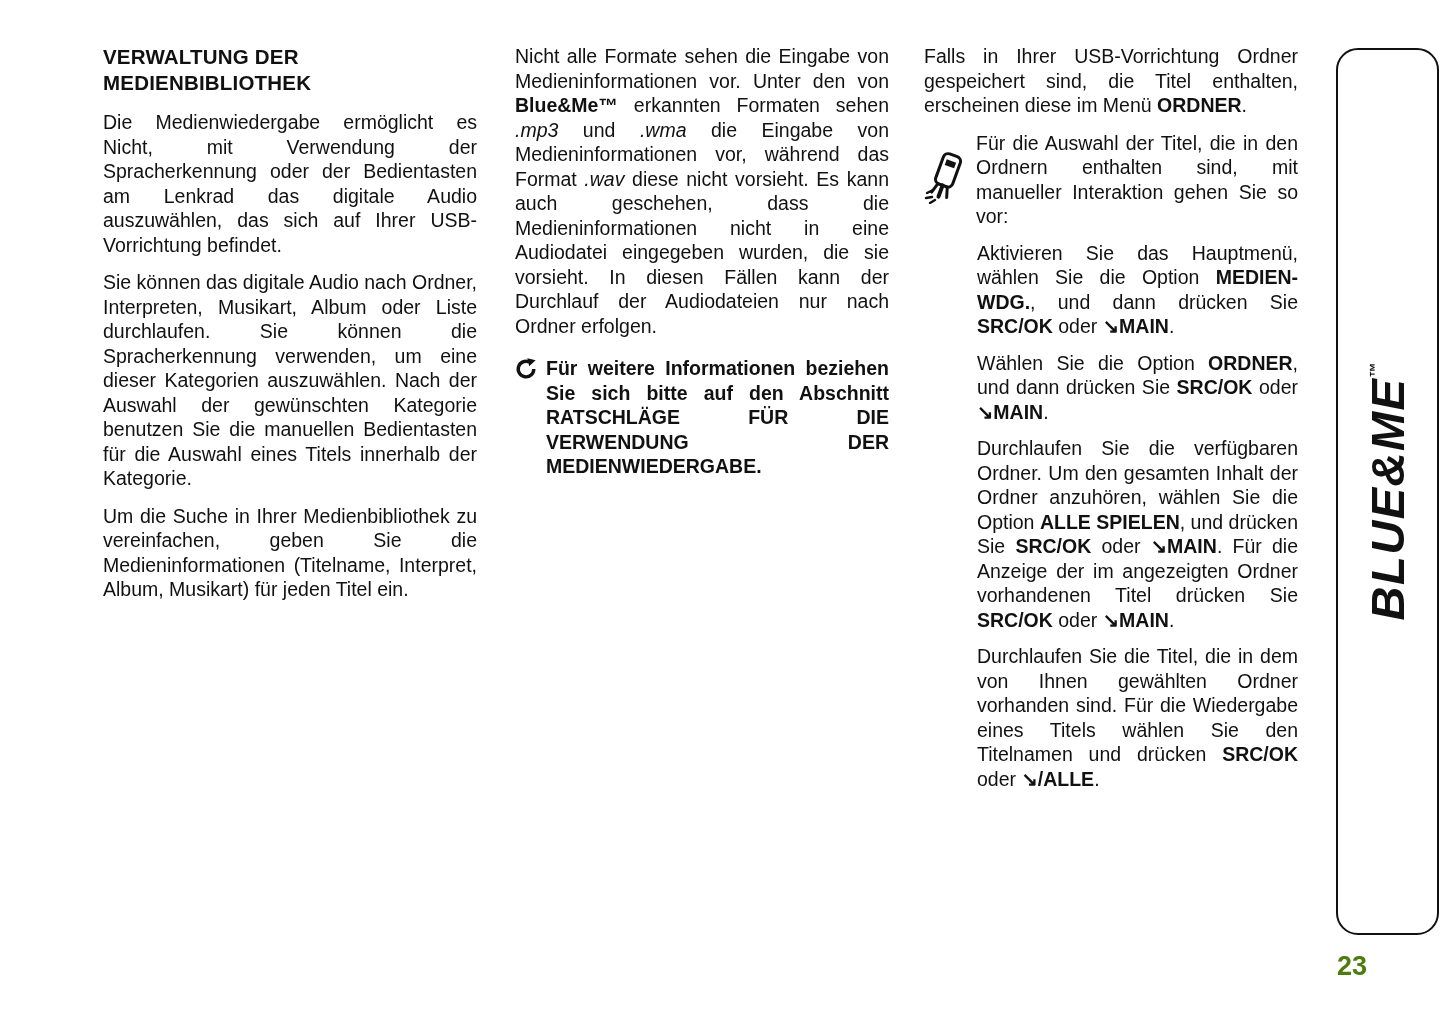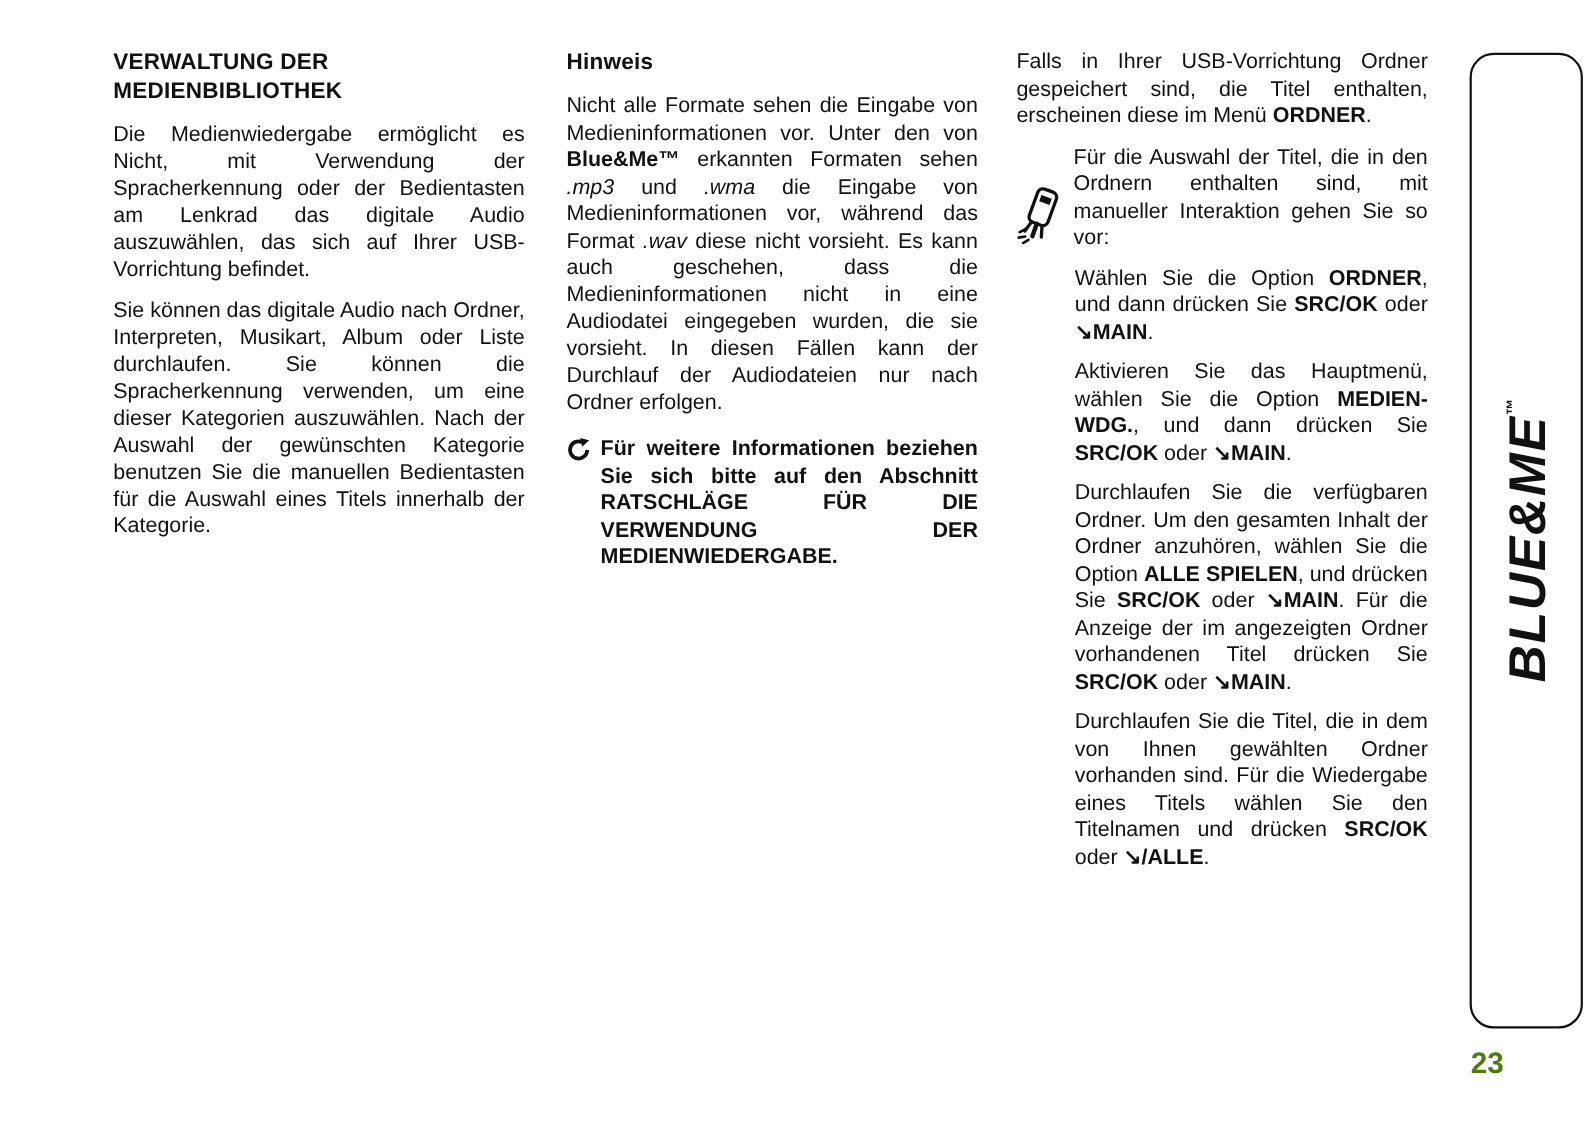--- a/index.html
+++ b/index.html
@@ -42,21 +42,21 @@
     display: flex;
     align-items: flex-start;
     gap: 9px;
     margin: 18px 0 13px 0;
     font-weight: bold;
   }
   .note-row .note-icon { flex: 0 0 auto; margin-top: 2px; }
   .note-row p { margin: 0; flex: 1 1 auto; }
   .hand-row {
     display: flex;
-    align-items: flex-end;
+    align-items: center;
     gap: 12px;
     margin: 8px 0 12px 0;
   }
   .hand-row .hand-icon { flex: 0 0 40px; margin-top: 2px; }
   .hand-row p { margin: 0; flex: 1 1 auto; }
   .steps { padding-left: 53px; }
   .steps p { margin: 0 0 12px 0; }
   
   .side-tab {
     position: absolute;
@@ -95,24 +95,24 @@
 </style>
 </head>
 <body>
 
 <div class="page">
 
   <div class="col col1">
     <h2>VERWALTUNG DER MEDIENBIBLIOTHEK</h2>
     <p>Die Medienwiedergabe ermöglicht es Nicht, mit Verwendung der Spracherkennung oder der Bedientasten am Lenkrad das digitale Audio auszuwählen, das sich auf Ihrer USB-Vorrichtung befindet.</p>
     <p>Sie können das digitale Audio nach Ordner, Interpreten, Musikart, Album oder Liste durchlaufen. Sie können die Spracherkennung verwenden, um eine dieser Kategorien auszuwählen. Nach der Auswahl der gewünschten Kategorie benutzen Sie die manuellen Bedientasten für die Auswahl eines Titels innerhalb der Kategorie.</p>
+    <p>Um die Suche in Ihrer Medienbibliothek zu vereinfachen, geben Sie die Medieninformationen (Titelname, Interpret, Album, Musikart) für jeden Titel ein.</p>
   </div>
 
   <div class="col col2">
-    <h2>Hinweis</h2>
     <p><span>Nicht alle Formate sehen die Eingabe von Medieninformationen vor. Unter den von </span><span class="b">Blue&amp;Me™</span><span> erkannten Formaten sehen </span><span class="i">.mp3</span><span> und </span><span class="i">.wma</span><span> die Eingabe von Medieninformationen vor, während das Format </span><span class="i">.wav</span><span> diese nicht vorsieht. Es kann auch geschehen, dass die Medieninformationen nicht in eine Audiodatei eingegeben wurden, die sie vorsieht. In diesen Fällen kann der Durchlauf der Audiodateien nur nach Ordner erfolgen.</span></p>
     <div class="note-row">
       <span class="note-icon">
         <svg width="22" height="22" viewBox="0 0 22 22" aria-hidden="true">
           <path d="M18.8 11a7.8 7.8 0 1 1-4.4-7" fill="none" stroke="#111" stroke-width="3.4"></path>
           <polygon points="12.4,0.2 20.6,2.2 14.2,8.2" fill="#111"></polygon>
         </svg>
       </span>
       <p><span>Für weitere Informationen beziehen Sie sich bitte auf den Abschnitt RATSCHLÄGE FÜR DIE VERWENDUNG DER MEDIENWIEDERGABE.</span></p>
     </div>
@@ -133,22 +133,22 @@
           </g>
           <path d="M3 41 l6 -3" stroke="#111" stroke-width="2.4" stroke-linecap="round"></path>
           <path d="M2 46 l6 -1" stroke="#111" stroke-width="2.4" stroke-linecap="round"></path>
           <path d="M6 51 l5 -3" stroke="#111" stroke-width="2.4" stroke-linecap="round"></path>
         </svg>
       </span>
       <p>Für die Auswahl der Titel, die in den Ordnern enthalten sind, mit manueller Interaktion gehen Sie so vor:</p>
     </div>
 
     <div class="steps">
+      <p><span>Aktivieren Sie das Hauptmenü, wählen Sie die Option </span><span class="b">MEDIEN-WDG.</span><span>, und dann drücken Sie </span><span class="b">SRC/OK</span><span> oder </span><span class="b">↘MAIN</span><span>.</span></p>
       <p><span>Wählen Sie die Option </span><span class="b">ORDNER</span><span>, und dann drücken Sie </span><span class="b">SRC/OK</span><span> oder </span><span class="b">↘MAIN</span><span>.</span></p>
-      <p><span>Aktivieren Sie das Hauptmenü, wählen Sie die Option </span><span class="b">MEDIEN-WDG.</span><span>, und dann drücken Sie </span><span class="b">SRC/OK</span><span> oder </span><span class="b">↘MAIN</span><span>.</span></p>
       <p><span>Durchlaufen Sie die verfügbaren Ordner. Um den gesamten Inhalt der Ordner anzuhören, wählen Sie die Option </span><span class="b">ALLE SPIELEN</span><span>, und drücken Sie </span><span class="b">SRC/OK</span><span> oder </span><span class="b">↘MAIN</span><span>. Für die Anzeige der im angezeigten Ordner vorhandenen Titel drücken Sie </span><span class="b">SRC/OK</span><span> oder </span><span class="b">↘MAIN</span><span>.</span></p>
       <p><span>Durchlaufen Sie die Titel, die in dem von Ihnen gewählten Ordner vorhanden sind. Für die Wiedergabe eines Titels wählen Sie den Titelnamen und drücken </span><span class="b">SRC/OK</span><span> oder </span><span class="b">↘/ALLE</span><span>.</span></p>
     </div>
   </div>
 
   <div class="side-tab">
     <div class="logo-rot">
       <span>BLUE&amp;ME</span><sup>™</sup>
     </div>
   </div>

